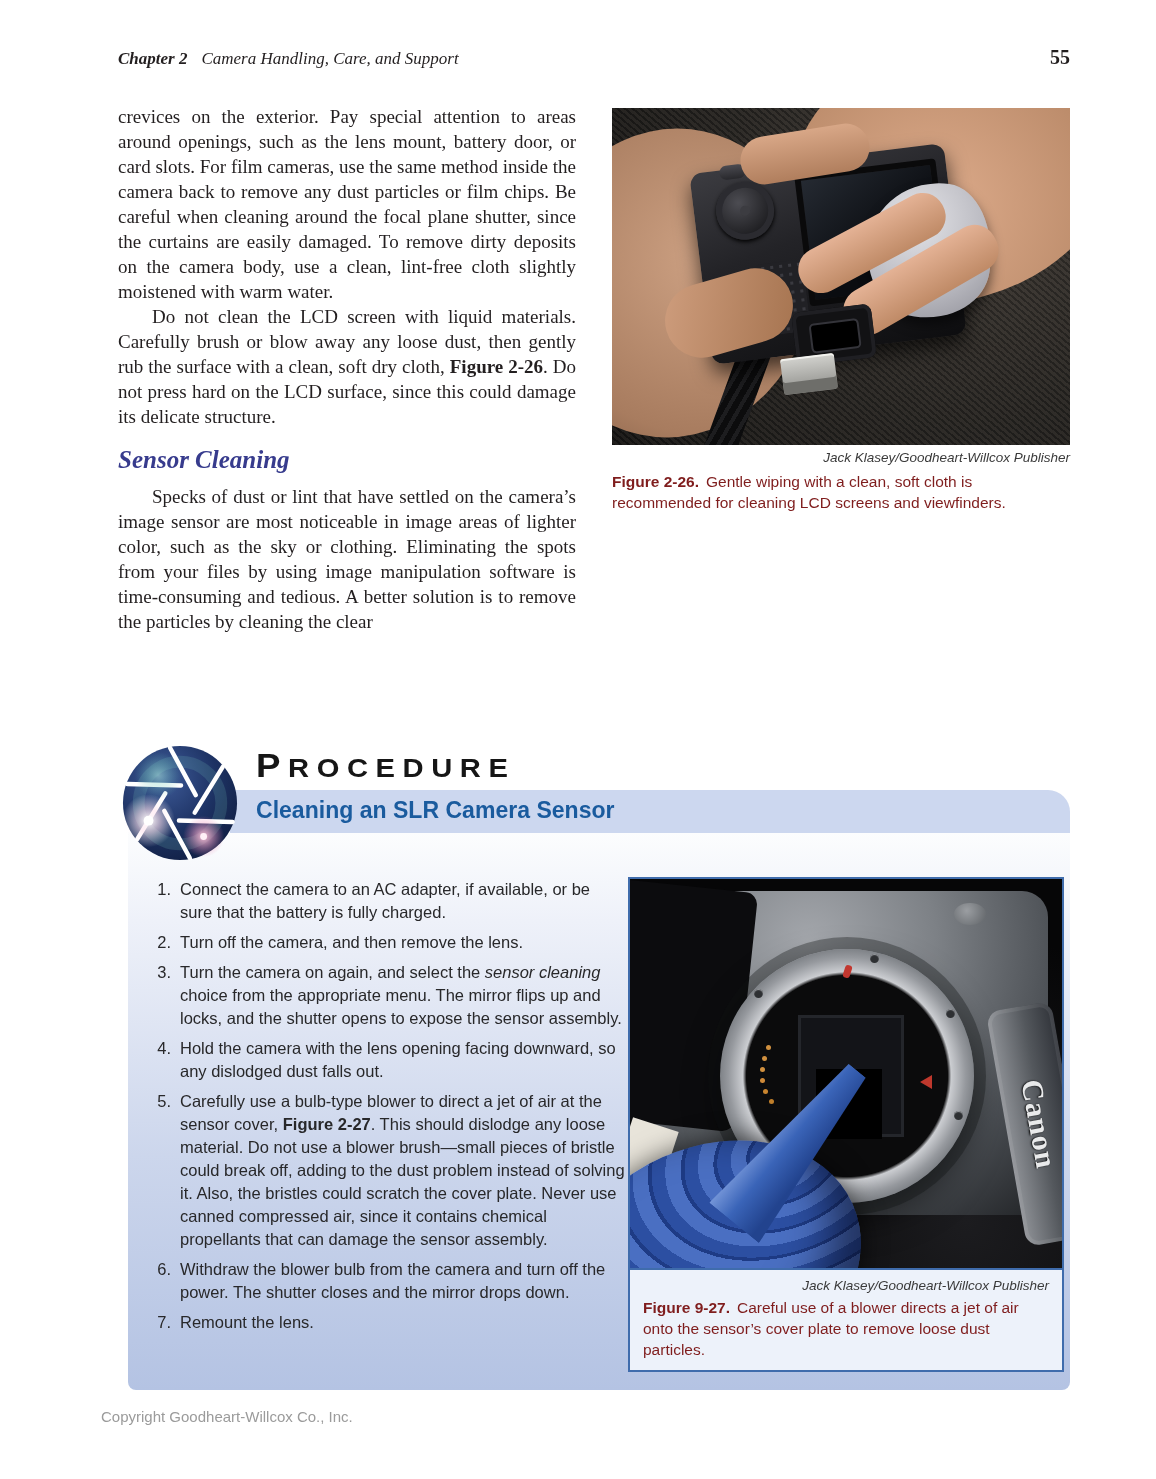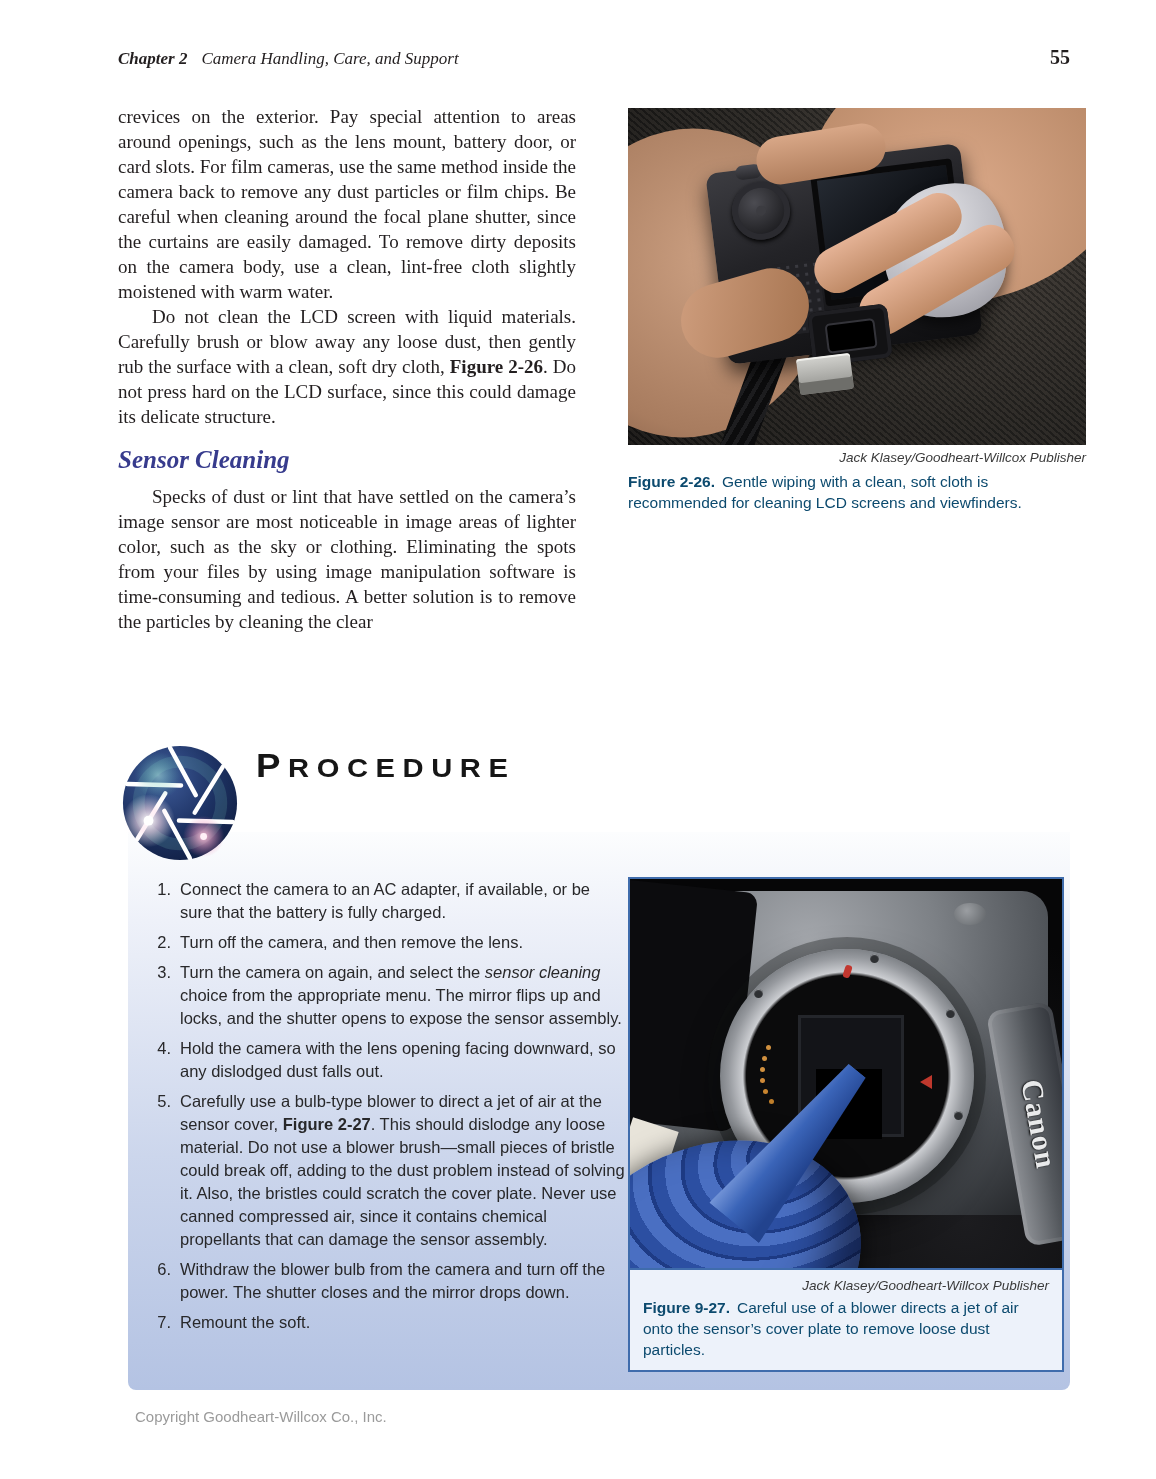--- a/index.html
+++ b/index.html
@@ -6,26 +6,26 @@
   .page{position:relative;width:1156px;height:1479px;background:#fff;overflow:hidden;
         font-family:"Liberation Serif",serif;color:#231f20;}
 
   
   .hdr{position:absolute;left:118px;top:46px;width:952px;display:flex;align-items:baseline;}
   .hdr .chap{font-style:italic;font-weight:bold;font-size:17px;}
   .hdr .chtitle{font-style:italic;font-size:17px;margin-left:14px;}
   .hdr .pageno{margin-left:auto;font-weight:bold;font-size:20px;}
 
   
-  .cols{position:absolute;left:118px;top:104px;width:952px;display:grid;grid-template-columns:458px 458px;column-gap:52px;}
+  .cols{position:absolute;left:118px;top:104px;width:952px;display:grid;grid-template-columns:458px 458px;column-gap:36px;}
   .body{font-size:19px;line-height:25px;text-align:justify;margin:0 0 0 0;}
   .indent{text-indent:34px;}
   h2.sechead{font-size:25px;line-height:28px;font-weight:bold;font-style:italic;color:#373b8d;margin:17px 0 10px 0;}
   .credit{font-family:"Liberation Sans",sans-serif;font-style:italic;font-size:13.5px;color:#3a3a3a;text-align:right;margin-top:5px;}
-  .caption{font-family:"Liberation Sans",sans-serif;font-size:15.5px;line-height:21px;color:#0c4a6e;margin:6px 0 0 0;text-align:left;}
+  .caption{font-family:"Liberation Sans",sans-serif;font-size:15.5px;line-height:21px;color:#7f1d1d;margin:6px 0 0 0;text-align:left;}
   .figlabel{font-weight:bold;margin-right:7px;}
   .col-right .body{margin-top:31px;}
 
   
   .photo1{position:relative;width:458px;height:337px;margin-top:4px;overflow:hidden;
     background:
       repeating-linear-gradient(40deg, rgba(0,0,0,.28) 0 2px, rgba(70,62,55,.16) 2px 5px),
       radial-gradient(circle at 80% 20%, #4a443e, #2b2926 55%, #191817 100%);}
   .photo1 *{position:absolute;}
   .p1-armL{left:-80px;top:20px;width:280px;height:310px;border-radius:50%;transform:rotate(12deg);
@@ -116,21 +116,21 @@
     background:repeating-radial-gradient(ellipse at 85% 18%, #4a6fc2 0 16px, #2c4fa2 16px 30px, #1e3b85 30px 34px);
     box-shadow:inset -20px -26px 44px rgba(0,0,12,.55), 0 0 26px rgba(0,0,0,.6);}
   .p2-nozzle{left:104px;top:312px;width:196px;height:64px;transform:rotate(-51deg);transform-origin:0 50%;
     clip-path:polygon(0 0,100% 33%,100% 67%,0 100%);
     background:linear-gradient(180deg,#7495d8 0%,#3a64b8 38%,#22438e 85%);}
   .fig27cap{border-top:2px solid #3f6cac;background:#edf2fa;padding:6px 13px 8px;flex:1;}
   .fig27cap .credit{margin-top:2px;}
   .fig27cap .caption{margin-top:4px;}
 
   
-  .footer{position:absolute;left:135px;top:1408px;font-family:"Liberation Sans",sans-serif;
+  .footer{position:absolute;left:101px;top:1408px;font-family:"Liberation Sans",sans-serif;
     font-size:15px;color:#9b9b9b;}
 </style>
 </head>
 <body>
 
 <div class="page">
 
   <div class="hdr">
     <span class="chap">Chapter 2</span>
     <span class="chtitle">Camera Handling, Care, and Support</span>
@@ -170,20 +170,23 @@
         <div class="p1-shoe"></div>
         <div class="p1-thumb"></div>
       </div>
       <div class="credit">Jack Klasey/Goodheart-Willcox Publisher</div>
       <p class="caption"><span class="figlabel">Figure 2-26.</span><span>Gentle wiping with a clean, soft cloth is recommended for cleaning LCD screens and viewfinders.</span></p>
     </div>
   </div>
 
   <section class="proc">
     <div class="pbox"></div>
+    <div class="pbar">
+      <span class="pbartitle">Cleaning an SLR Camera Sensor</span>
+    </div>
     <div class="kicker">PROCEDURE</div>
 
     <svg class="logo" width="118" height="124" viewBox="0 0 120 120">
       <defs>
         <radialGradient id="lgBase" cx="35%" cy="28%" r="85%">
           <stop offset="0" stop-color="#3e5b99"></stop>
             <stop offset="55%" stop-color="#1d3263"></stop>
             <stop offset="100%" stop-color="#0f1c3e"></stop>
         </radialGradient>
         <radialGradient id="flW">
@@ -237,21 +240,21 @@
         <li>
           <span class="num">5.</span>
           <span class="txt"><span>Carefully use a bulb-type blower to direct a jet of air at the sensor cover, </span><span style="font-weight: bold;">Figure 2-27</span><span>. This should dislodge any loose material. Do not use a blower brush—small pieces of bristle could break off, adding to the dust problem instead of solving it. Also, the bristles could scratch the cover plate. Never use canned compressed air, since it contains chemical propellants that can damage the sensor assembly.</span></span>
         </li>
         <li>
           <span class="num">6.</span>
           <span class="txt"><span>Withdraw the blower bulb from the camera and turn off the power. The shutter closes and the mirror drops down.</span></span>
         </li>
         <li>
           <span class="num">7.</span>
-          <span class="txt"><span>Remount the soft.</span></span>
+          <span class="txt"><span>Remount the lens.</span></span>
         </li>
       </ol>
 
     <figure class="fig27">
       <div class="photo2">
         <div class="p2-body"></div>
         <div class="p2-capL"></div>
         <div class="p2-btn"></div>
         <div class="p2-ring">
           <div class="p2-screw s1"></div>

